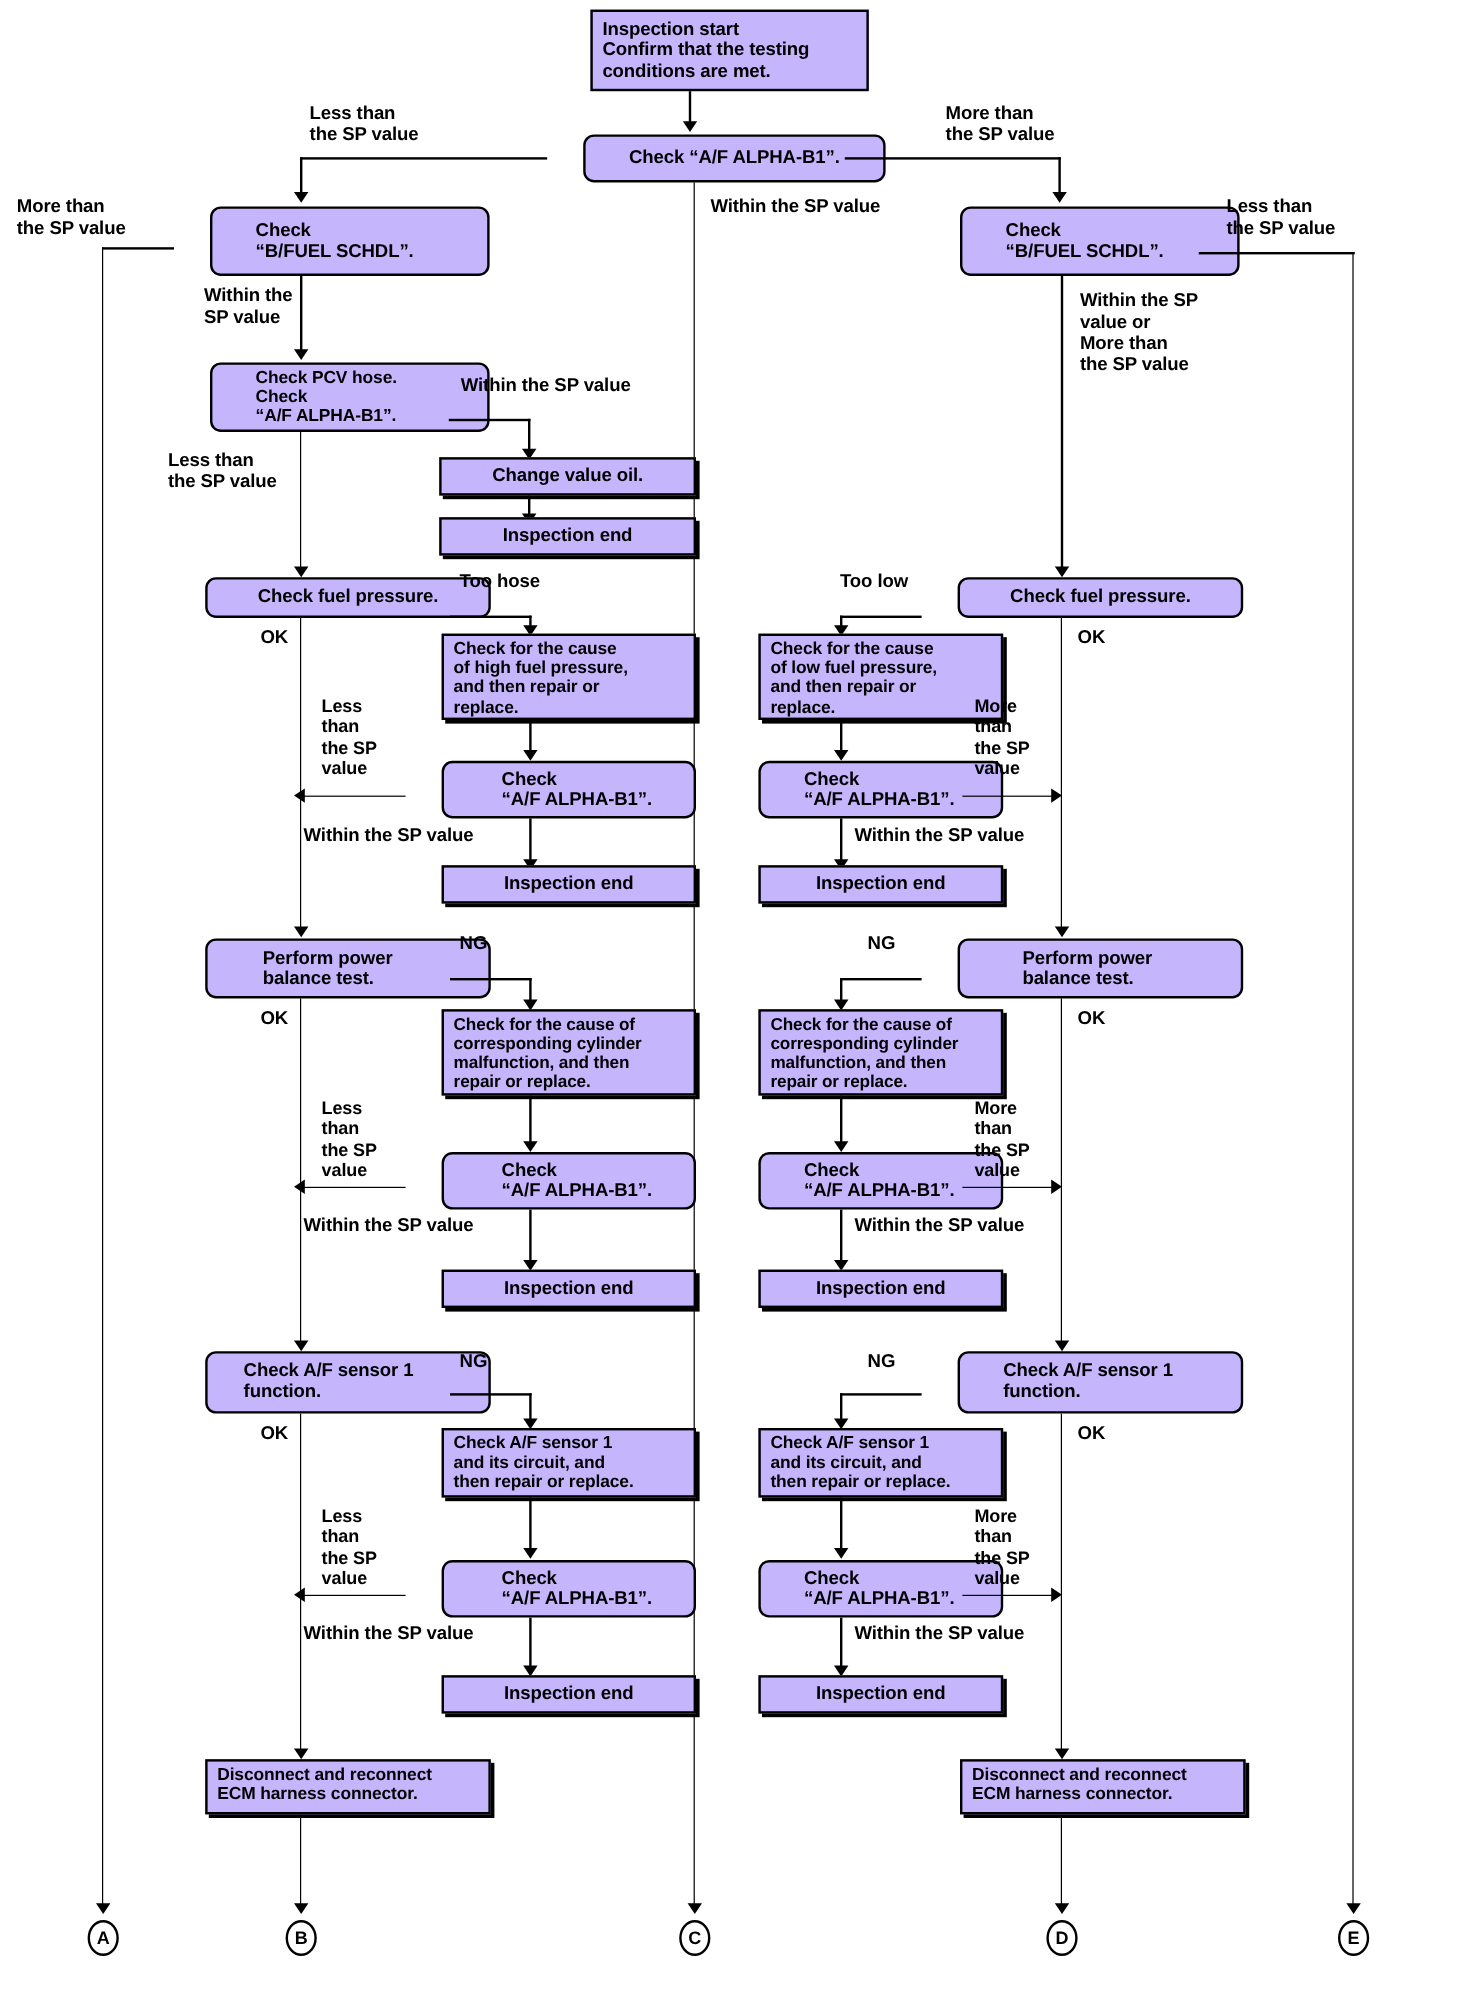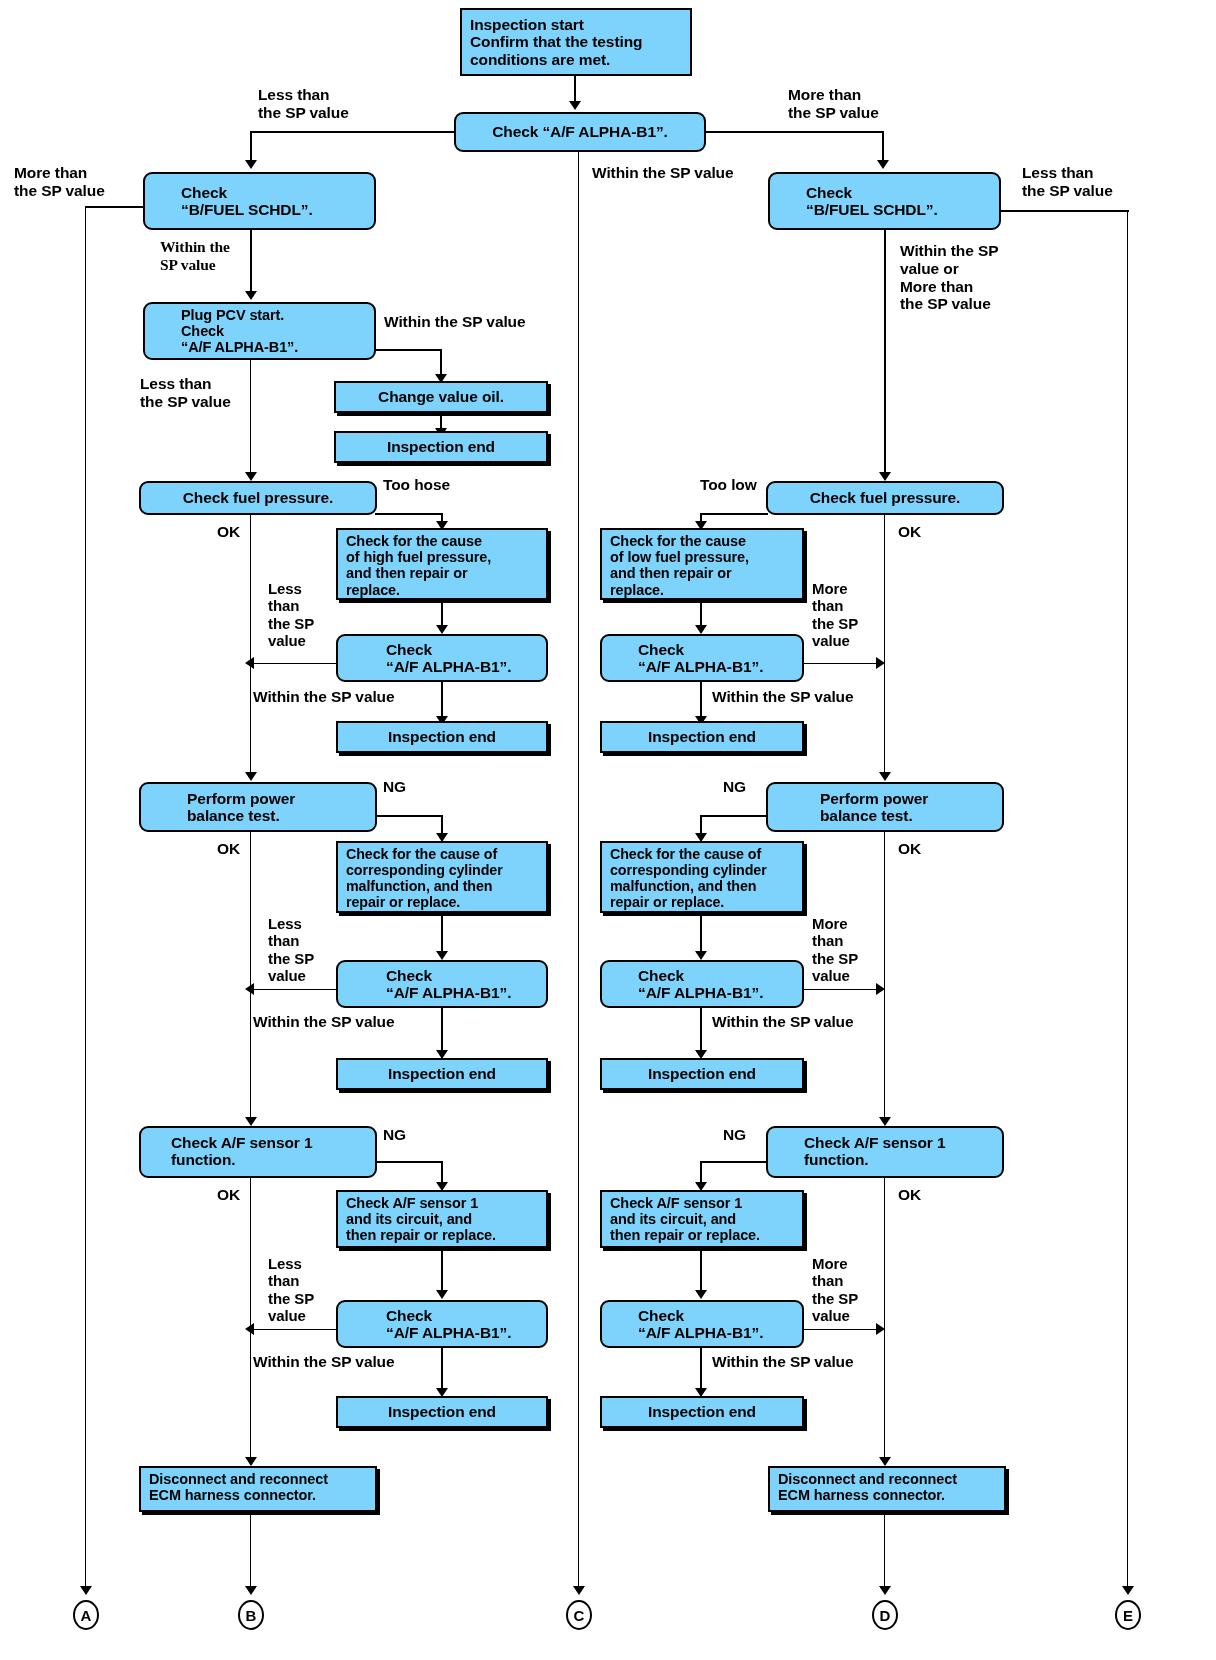--- a/index.html
+++ b/index.html
@@ -1,20 +1,20 @@
 <!DOCTYPE html>
 <html><head>
 <meta charset="utf-8">
 <style>
   html,body{margin:0;padding:0;background:#ffffff;}
   body{font-family:"Liberation Sans","DejaVu Sans",sans-serif;}
   #canvas{position:relative;width:1216px;height:1660px;background:#fff;overflow:hidden;}
-  .box{position:absolute;box-sizing:border-box;border:2px solid #000;background:#7dd3fc;
+  .box{position:absolute;box-sizing:border-box;border:2px solid #000;background:#c4b5fd;
        display:flex;align-items:center;padding:2px 8px;line-height:1.12;
-       font-size:15.5px;color:#000;font-weight:700;letter-spacing:-0.1px;}
+       font-size:15.5px;color:#000;font-weight:700;letter-spacing:-0.1px;margin-left:32px;}
   .box.rnd{border-radius:9px;}
   .box.ctr{justify-content:center;text-align:center;}
   .box.shadow{box-shadow:3px 3px 0 0 #000;}
   .lbl{position:absolute;font-size:15.5px;font-weight:700;color:#000;line-height:1.15;white-space:pre;letter-spacing:-0.1px;}
   .ln{position:absolute;background:#000;}
   .hln{height:2px;}
   .vln{width:2px;}
   .arw{position:absolute;width:0;height:0;border-left:6px solid transparent;border-right:6px solid transparent;border-top:9px solid #000;}
   .arwL{position:absolute;width:0;height:0;border-top:6px solid transparent;border-bottom:6px solid transparent;border-right:9px solid #000;}
   .arwR{position:absolute;width:0;height:0;border-top:6px solid transparent;border-bottom:6px solid transparent;border-left:9px solid #000;}
@@ -63,25 +63,25 @@
   </div>
 
   <div class="ln hln" style="left:85px;top:206px;width:60px;"></div>
   <div class="ln vln thin" style="left:85px;top:206px;height:1384px;"></div>
   <div class="arw" style="left:80px;top:1586px;"></div>
   <div class="lbl" style="left:14px;top:164px;">More than
 the SP value</div>
 
   <div class="ln vln" style="left:250px;top:230px;height:63px;"></div>
   <div class="arw" style="left:245px;top:291px;"></div>
-  <div class="lbl" style="left:160px;top:238px;font-family:Liberation Serif, serif;">Within the
+  <div class="lbl" style="left:170px;top:238px;">Within the
 SP value</div>
 
   <div class="box rnd" style="left:143px;top:302px;width:233px;height:58px;">
-    <span style="white-space:pre-line;padding-left:28px;font-size:14.5px;">Plug PCV start.
+    <span style="white-space:pre-line;padding-left:28px;font-size:14.5px;">Check PCV hose.
 Check
 “A/F ALPHA-B1”.</span>
   </div>
 
   <div class="ln hln" style="left:374px;top:349px;width:68px;"></div>
   <div class="ln vln" style="left:440px;top:349px;height:27px;"></div>
   <div class="arw" style="left:435px;top:374px;"></div>
   <div class="lbl" style="left:384px;top:313px;">Within the SP value</div>
 
   <div class="box ctr shadow" style="left:334px;top:381px;width:214px;height:32px;">

